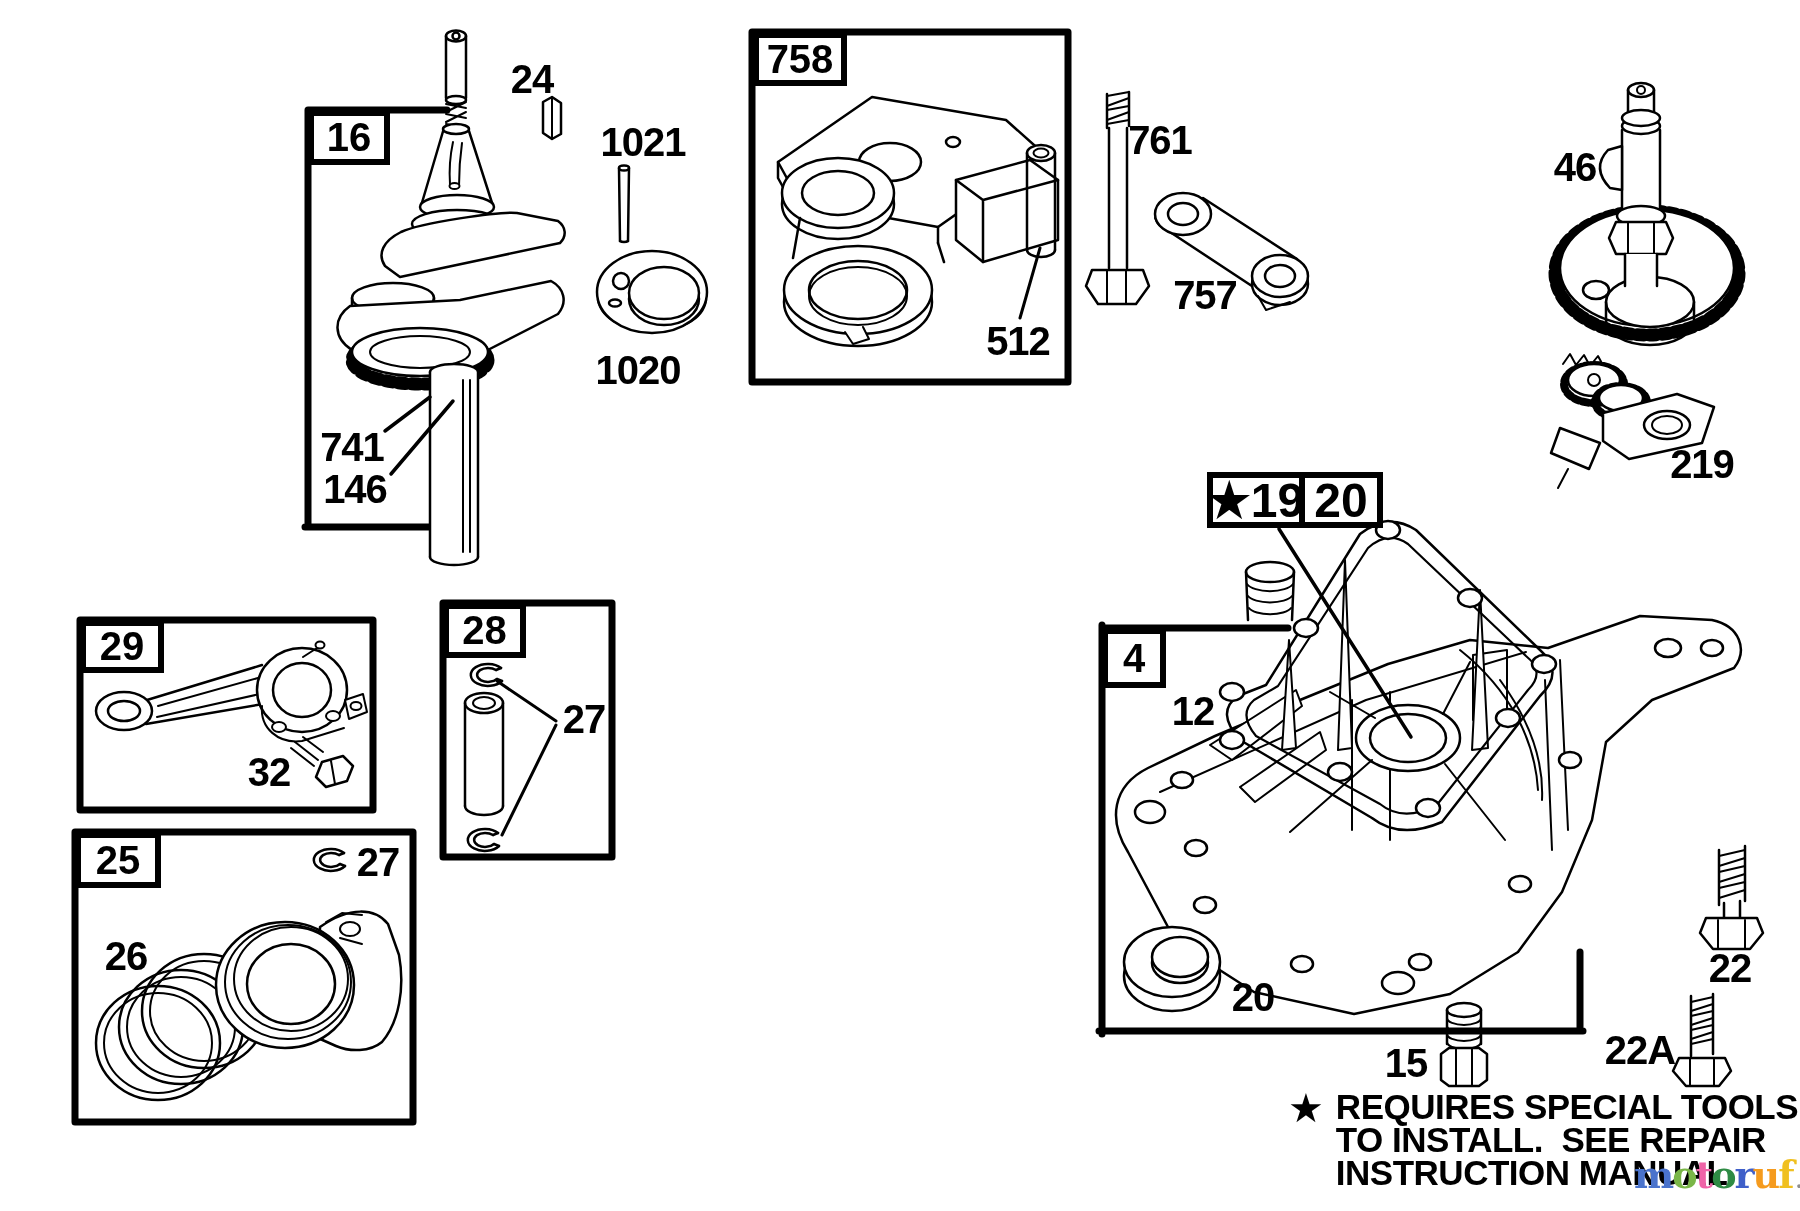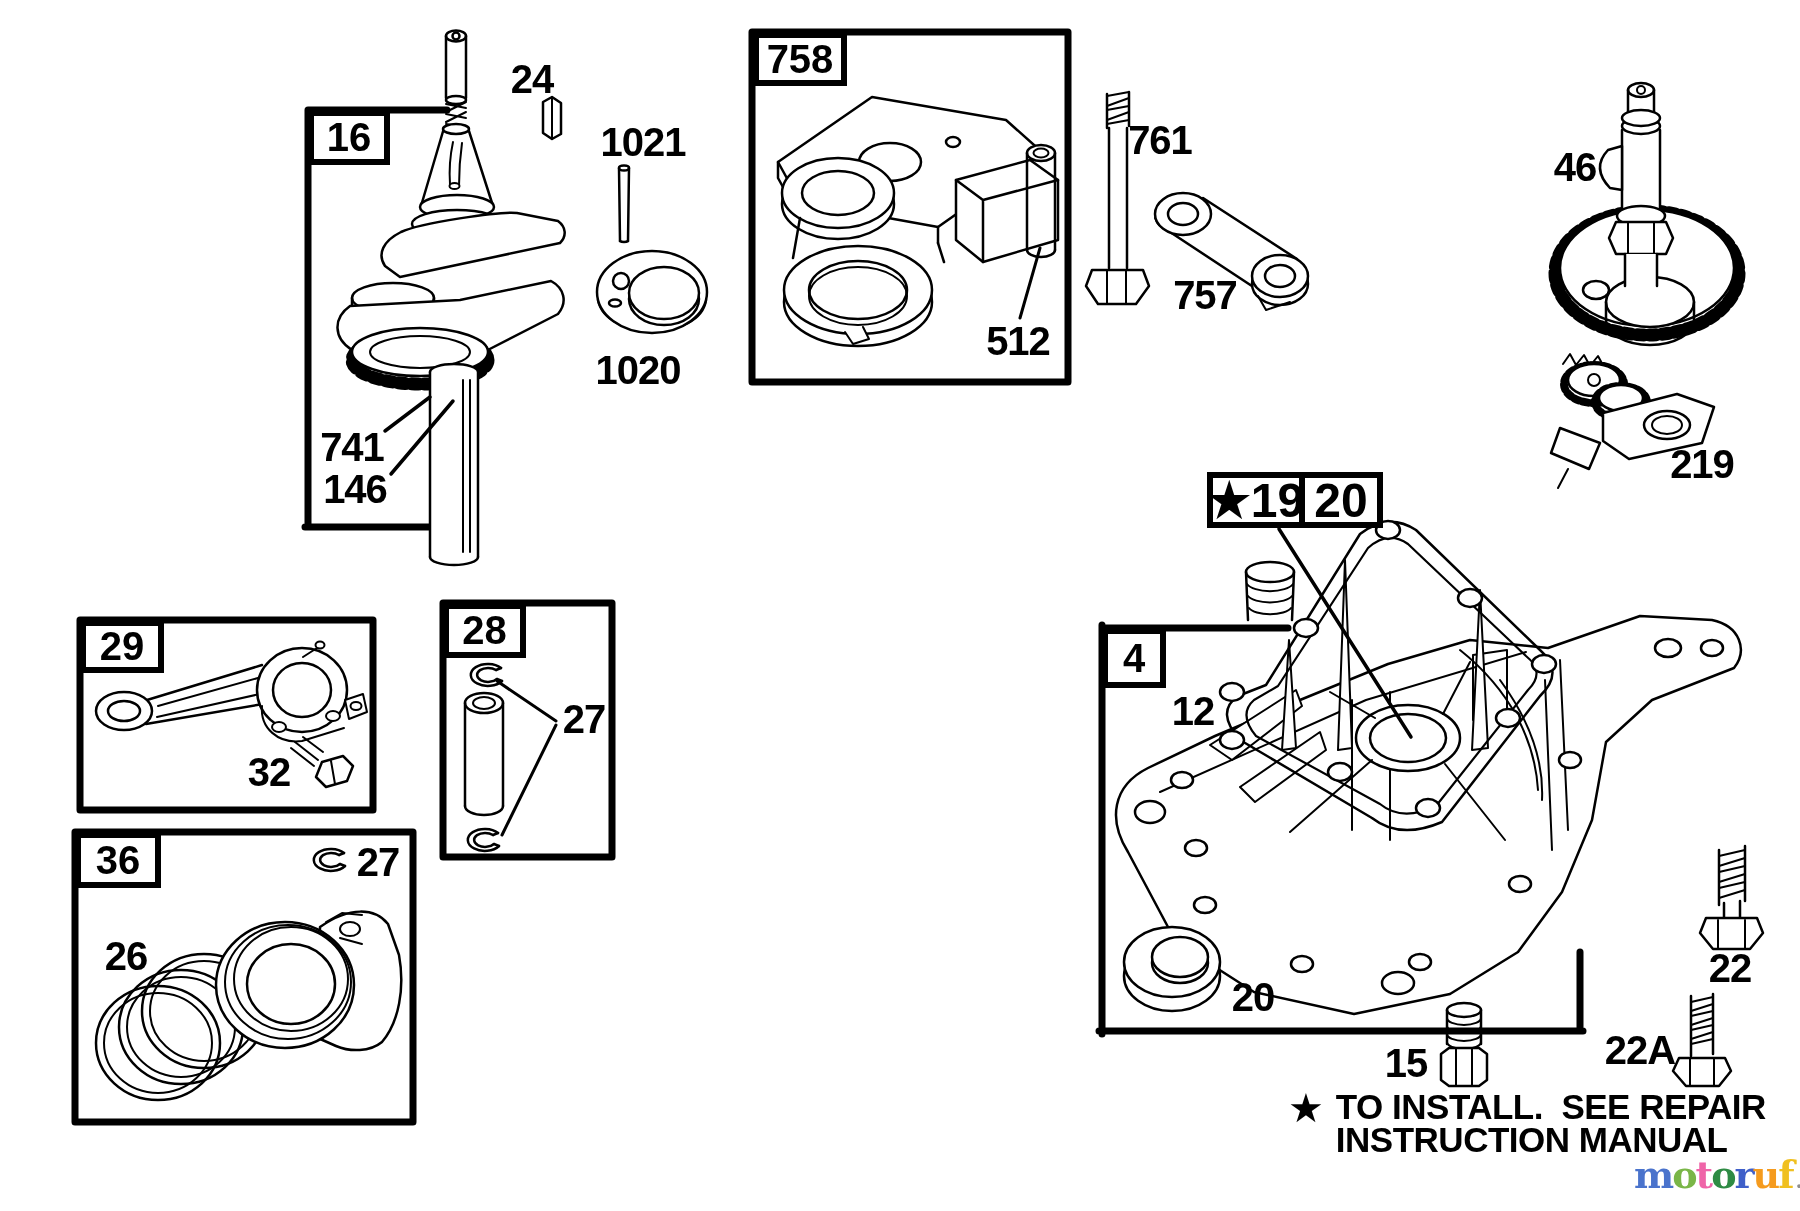--- a/index.html
+++ b/index.html
@@ -338,21 +338,21 @@
   <div class="boxlabel" style="left:308px;top:110px;width:82px;height:55px;">
     <span>16</span>
   </div>
   <div class="boxlabel" style="left:753px;top:32px;width:94px;height:54px;">
     <span>758</span>
   </div>
   <div class="boxlabel" style="left:80px;top:620px;width:84px;height:53px;">
     <span>29</span>
   </div>
   <div class="boxlabel" style="left:75px;top:832px;width:86px;height:56px;">
-    <span>36</span>
+    <span>25</span>
   </div>
   <div class="boxlabel" style="left:443px;top:603px;width:83px;height:55px;">
     <span>28</span>
   </div>
   <div class="boxlabel" style="left:1102px;top:628px;width:64px;height:60px;">
     <span>4</span>
   </div>
 
   <div class="refbox" style="left:1207px;top:472px;width:176px;height:56px;">
     <div class="cell first" style="width:92px;">
@@ -379,20 +379,21 @@
   <div class="num" style="left:1730px;top:968px;">22</div>
   <div class="num" style="left:1640px;top:1050px;">22A</div>
   <div class="num" style="left:269px;top:772px;">32</div>
   <div class="num" style="left:126px;top:956px;">26</div>
   <div class="num" style="left:378px;top:862px;">27</div>
   <div class="num" style="left:584px;top:719px;">27</div>
 
   <div class="footnote">
     <span class="star">★</span>
     <div class="fn-lines">
+      <div class="fn-line">REQUIRES SPECIAL TOOLS</div>
       <div class="fn-line">TO INSTALL.  SEE REPAIR</div>
       <div class="fn-line">INSTRUCTION MANUAL</div>
     </div>
   </div>
 
   <div class="watermark">
     <span class="wl" style="color:#4a73cc">m</span>
     <span class="wl" style="color:#7ab648">o</span>
     <span class="wl" style="color:#ef64a8">t</span>
     <span class="wl" style="color:#2e8b44">o</span>

